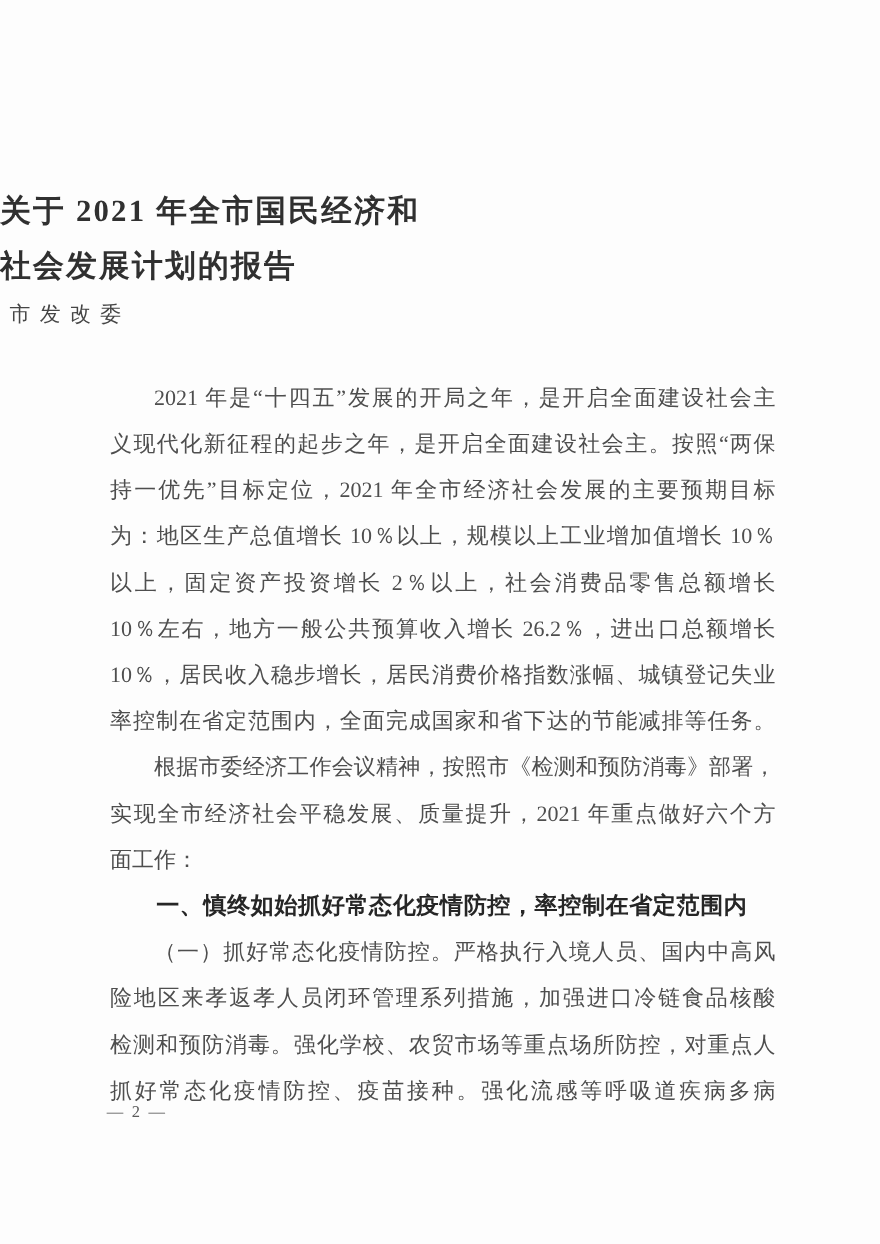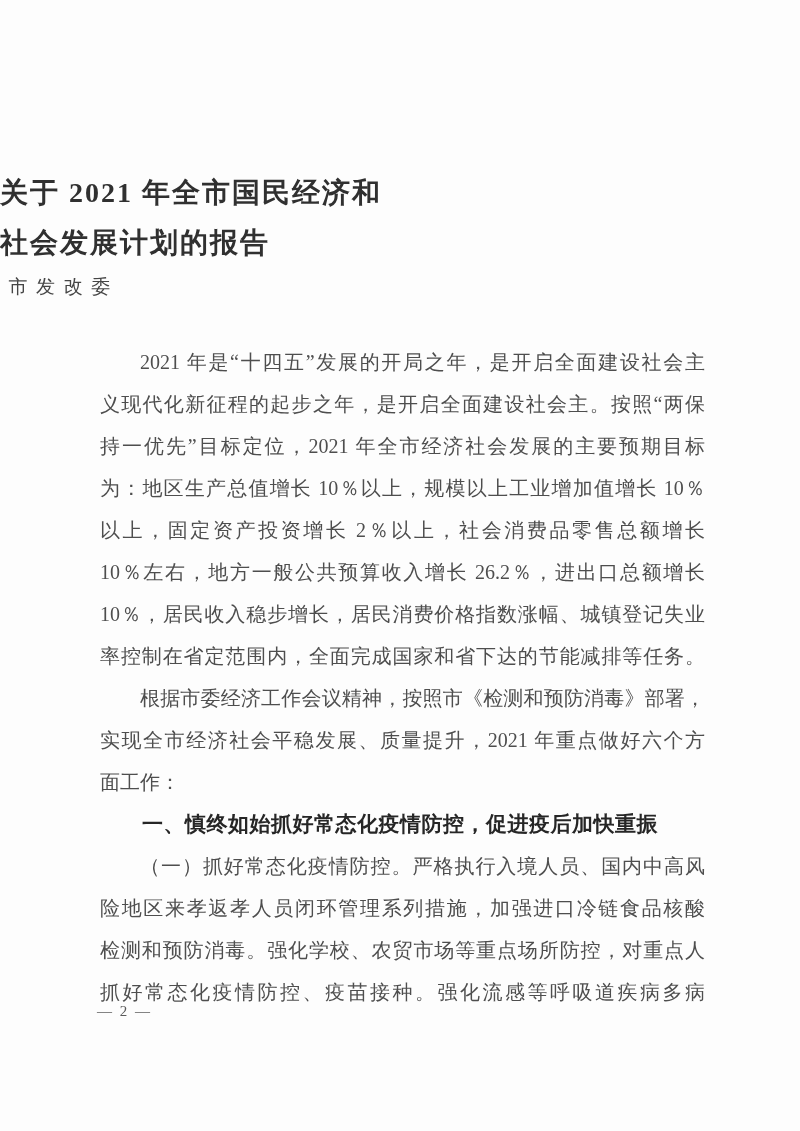--- a/index.html
+++ b/index.html
@@ -99,21 +99,21 @@
     <div class="line">义现代化新征程的起步之年，是开启全面建设社会主。按照“两保</div>
     <div class="line">持一优先”目标定位，2021 年全市经济社会发展的主要预期目标</div>
     <div class="line">为：地区生产总值增长 10％以上，规模以上工业增加值增长 10％</div>
     <div class="line">以上，固定资产投资增长 2％以上，社会消费品零售总额增长</div>
     <div class="line">10％左右，地方一般公共预算收入增长 26.2％，进出口总额增长</div>
     <div class="line">10％，居民收入稳步增长，居民消费价格指数涨幅、城镇登记失业</div>
     <div class="line">率控制在省定范围内，全面完成国家和省下达的节能减排等任务。</div>
     <div class="line indent">根据市委经济工作会议精神，按照市《检测和预防消毒》部署，为</div>
     <div class="line">实现全市经济社会平稳发展、质量提升，2021 年重点做好六个方</div>
     <div class="line no-justify">面工作：</div>
-    <div class="line heading indent no-justify">一、慎终如始抓好常态化疫情防控，促进疫后加快重振</div>
+    <div class="line heading indent no-justify">一、慎终如始抓好常态化疫情防控，率控制在省定范围内</div>
     <div class="line indent">（一）抓好常态化疫情防控。严格执行入境人员、国内中高风</div>
     <div class="line">险地区来孝返孝人员闭环管理系列措施，加强进口冷链食品核酸</div>
     <div class="line">检测和预防消毒。强化学校、农贸市场等重点场所防控，对重点人</div>
     <div class="line">抓好常态化疫情防控、疫苗接种。强化流感等呼吸道疾病多病</div>
   </div>
 
   <div class="footer-pagenum">— 2 —</div>
 
 </div>
 

